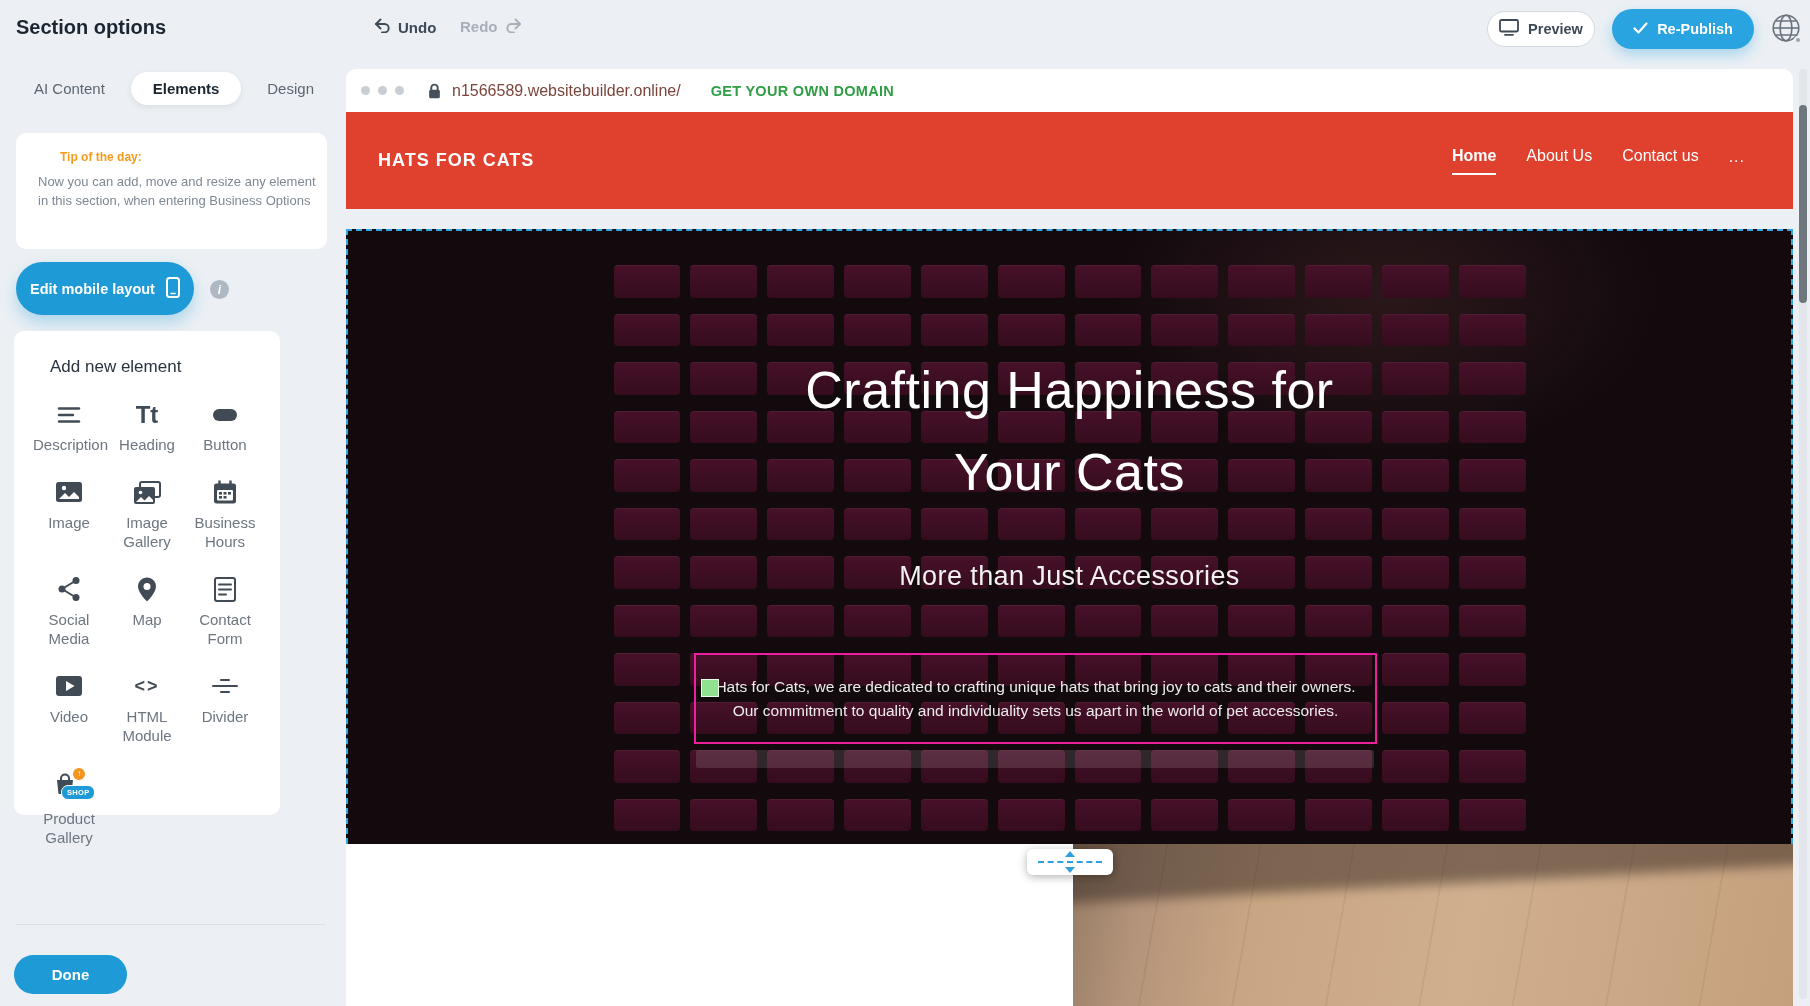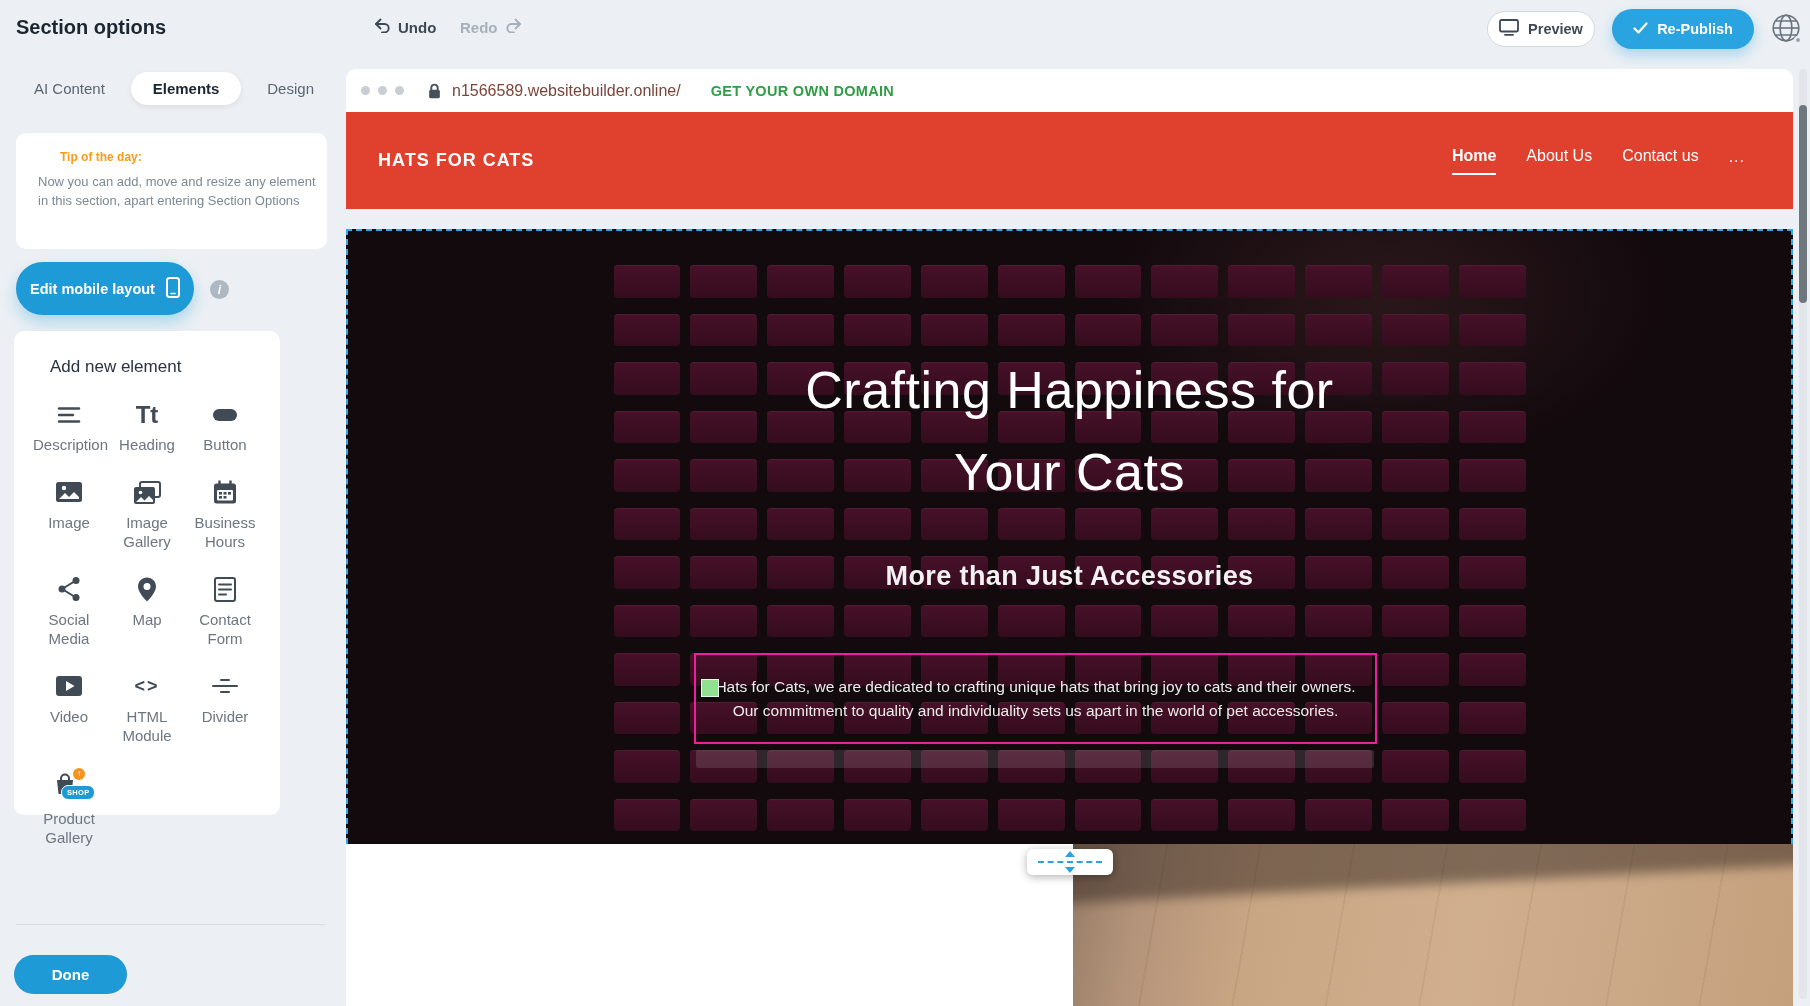--- a/index.html
+++ b/index.html
@@ -4,21 +4,21 @@
 <style>
   * { margin:0; padding:0; box-sizing:border-box; }
   html,body { width:1810px; height:1006px; overflow:hidden; }
   body { font-family:"Liberation Sans", sans-serif; background:#ecf0f4; }
   .app { position:relative; width:1810px; height:1006px; background:#ecf0f4; }
 
   
   .topbar-title { position:absolute; left:16px; top:16px; font-size:20px; font-weight:700; color:#1b2631; }
   .undo-btn { position:absolute; left:374px; top:18px; display:flex; align-items:center; gap:7px;
               color:#3e4956; font-size:15px; font-weight:600; cursor:pointer;justify-content:flex-end; }
-  .redo-btn { position:absolute; left:460px; top:18px; display:flex; align-items:center; gap:7px;
+  .redo-btn { position:absolute; left:460px; top:18px; display:flex; gap:7px;
               color:#a7b0ba; font-size:15px; font-weight:600; cursor:pointer; }
   .preview-btn { position:absolute; left:1487px; top:11px; width:108px; height:36px; background:#fff;
                  border:1px solid #d3d9df; border-radius:18px; display:flex; align-items:center;
                  justify-content:center; gap:9px; color:#3e4956; font-size:14.5px; font-weight:600; cursor:pointer; }
   .republish-btn { position:absolute; left:1612px; top:9px; width:142px; height:40px; background:#2aa3e1;
                    border:none; border-radius:20px; display:flex; align-items:center; justify-content:center;
                    gap:9px; color:#fff; font-size:14.5px; font-weight:700;
                    box-shadow:0 6px 14px rgba(42,163,225,.35); cursor:pointer; }
   .globe-btn { position:absolute; left:1768px; top:10px; width:36px; height:36px; display:flex;
                align-items:center; justify-content:center; cursor:pointer; }
@@ -91,21 +91,21 @@
           background:radial-gradient(ellipse 460px 280px at 72% 10%, rgba(150,85,80,.18), transparent 60%), #130a0e;
           border:2px dashed #38a6e3;margin-top:20px; }
   .tiles { position:absolute; left:50%; top:34px; transform:translateX(-50%); width:912px; height:566px;
            display:grid; grid-template-columns:repeat(12,1fr); grid-auto-rows:1fr; column-gap:10px;
            row-gap:16px; z-index:1; }
   .tile { border-radius:4px; background:linear-gradient(180deg,#471129 0%, #350c1e 100%);
           box-shadow:inset 0 1px 0 rgba(255,255,255,.05); }
   .hero-title { position:absolute; top:118px; left:0; width:100%; text-align:center; color:#fff;
                 font-size:52px; font-weight:500; line-height:82px; z-index:3; letter-spacing:.5px; }
   .hero-subtitle { position:absolute; top:330px; left:0; width:100%; text-align:center; color:#f4f1f2;
-                   font-size:27px; font-weight:700; z-index:3; letter-spacing:.4px; }
+                   font-size:27px; font-weight:400; z-index:3; letter-spacing:.4px; }
   .ghost-bar { position:absolute; left:348px; top:519px; width:678px; height:18px;
                background:rgba(255,255,255,.12); z-index:2; border-radius:2px; }
   .desc-selection { position:absolute; left:346px; top:422px; width:683px; height:91px;
                     border:2px solid #ee1f9e; z-index:4; display:flex; align-items:center;
                     justify-content:center; padding:10px 16px; cursor:pointer; }
   .desc-text { color:#ececec; font-size:15.5px; line-height:1.5; text-align:center; }
   .resize-handle-green { position:absolute; left:5px; top:24px; width:18px; height:18px;
                          background:#90e190; border:1px solid #eafceb; }
   .drag-handle { position:absolute; left:50%; bottom:-13px; transform:translateX(-50%); width:86px;
                  height:26px; background:#fff; border-radius:6px; box-shadow:0 2px 8px rgba(0,0,0,.30);
@@ -189,21 +189,21 @@
   </div>
 
   <div class="tabs">
     <span class="tab">AI Content</span>
     <span class="tab active">Elements</span>
     <span class="tab">Design</span>
   </div>
 
   <div class="tip-card">
     <div class="tip-title">Tip of the day:</div>
-    <div class="tip-body">Now you can add, move and resize any element in this section, apart entering Section Options</div>
+    <div class="tip-body">Now you can add, move and resize any element in this section, when entering Business Options</div>
   </div>
 
   <button class="edit-mobile">
     <span>Edit mobile layout</span>
     <span>
       <svg width="14" height="21" viewBox="0 0 14 21">
           <rect x="1" y="1" width="12" height="19" rx="2.5" fill="none" stroke="#fff" stroke-width="2"></rect>
           <line x1="5" y1="16.5" x2="9" y2="16.5" stroke="#fff" stroke-width="1.6" stroke-linecap="round"></line>
         </svg>
     </span>

